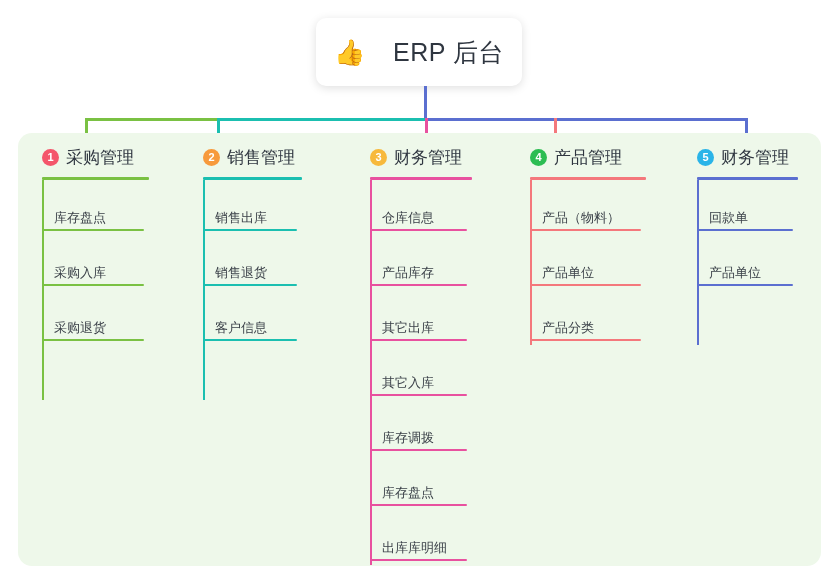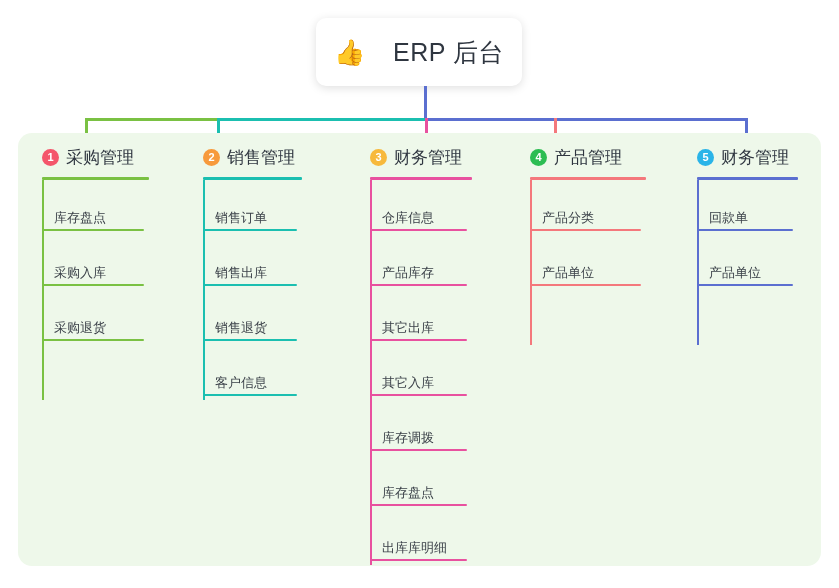--- a/index.html
+++ b/index.html
@@ -177,24 +177,20 @@
         </div>
         <div class="column" style="left: 161px; top: 9px;">
           <div class="col-head">
             <span class="badge" style="background: rgb(247, 154, 60);">2</span>
             <span class="col-title">销售管理</span>
           </div>
           <div class="col-rule" style="background: rgb(27, 191, 176); margin-left: 24px; width: 99px;"></div>
           <div class="leaves">
             <div class="leaf-spine" style="background: rgb(27, 191, 176); height: 220px;"></div>
             <div class="leaf">
-              <span class="leaf-label">销售订单</span>
-              <span class="leaf-rule" style="background: rgb(27, 191, 176); width: 94px;"></span>
-            </div>
-            <div class="leaf">
               <span class="leaf-label">销售出库</span>
               <span class="leaf-rule" style="background: rgb(27, 191, 176); width: 94px;"></span>
             </div>
             <div class="leaf">
               <span class="leaf-label">销售退货</span>
               <span class="leaf-rule" style="background: rgb(27, 191, 176); width: 94px;"></span>
             </div>
             <div class="leaf">
               <span class="leaf-label">客户信息</span>
               <span class="leaf-rule" style="background: rgb(27, 191, 176); width: 94px;"></span>
@@ -241,27 +237,31 @@
         </div>
         <div class="column" style="left: 488px; top: 9px;">
           <div class="col-head">
             <span class="badge" style="background: rgb(44, 189, 82);">4</span>
             <span class="col-title">产品管理</span>
           </div>
           <div class="col-rule" style="background: rgb(244, 120, 124); margin-left: 24px; width: 116px;"></div>
           <div class="leaves">
             <div class="leaf-spine" style="background: rgb(244, 120, 124); height: 165px;"></div>
             <div class="leaf">
+              <span class="leaf-label">产品（物料）</span>
+              <span class="leaf-rule" style="background: rgb(244, 120, 124); width: 111px;"></span>
+            </div>
+            <div class="leaf">
+              <span class="leaf-label">产品单位</span>
+              <span class="leaf-rule" style="background: rgb(244, 120, 124); width: 111px;"></span>
+            </div>
+            <div class="leaf">
               <span class="leaf-label">产品分类</span>
               <span class="leaf-rule" style="background: rgb(244, 120, 124); width: 111px;"></span>
             </div>
-            <div class="leaf">
-              <span class="leaf-label">产品单位</span>
-              <span class="leaf-rule" style="background: rgb(244, 120, 124); width: 111px;"></span>
-            </div>
           </div>
         </div>
         <div class="column" style="left: 655px; top: 9px;">
           <div class="col-head">
             <span class="badge" style="background: rgb(42, 180, 232);">5</span>
             <span class="col-title">财务管理</span>
           </div>
           <div class="col-rule" style="background: rgb(91, 111, 208); margin-left: 24px; width: 101px;"></div>
           <div class="leaves">
             <div class="leaf-spine" style="background: rgb(91, 111, 208); height: 165px;"></div>

